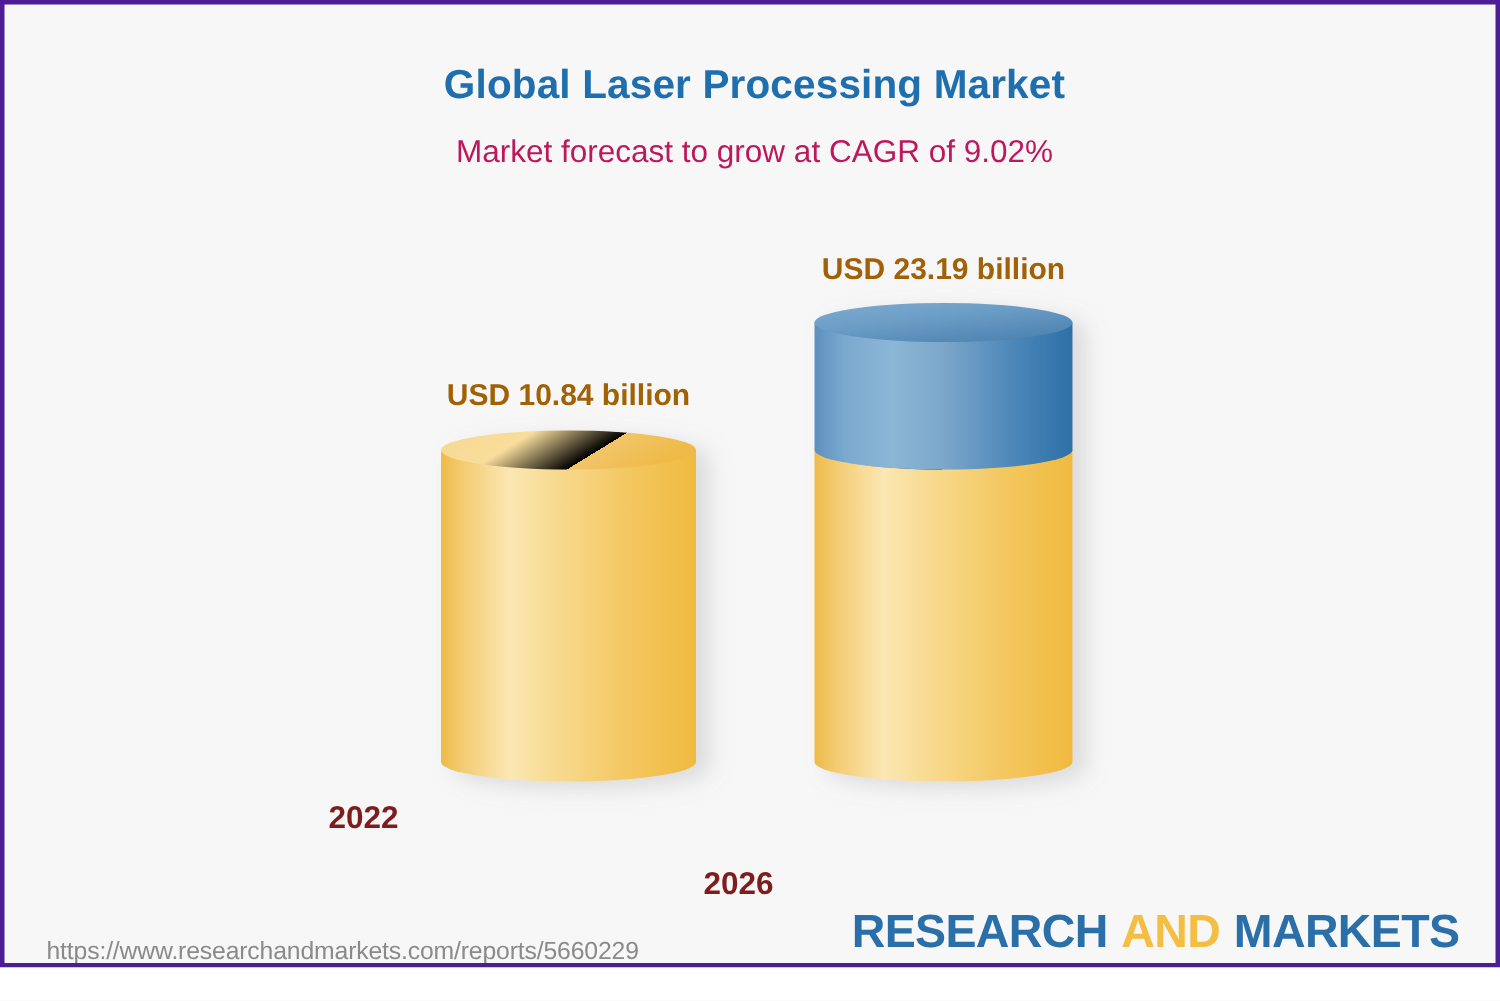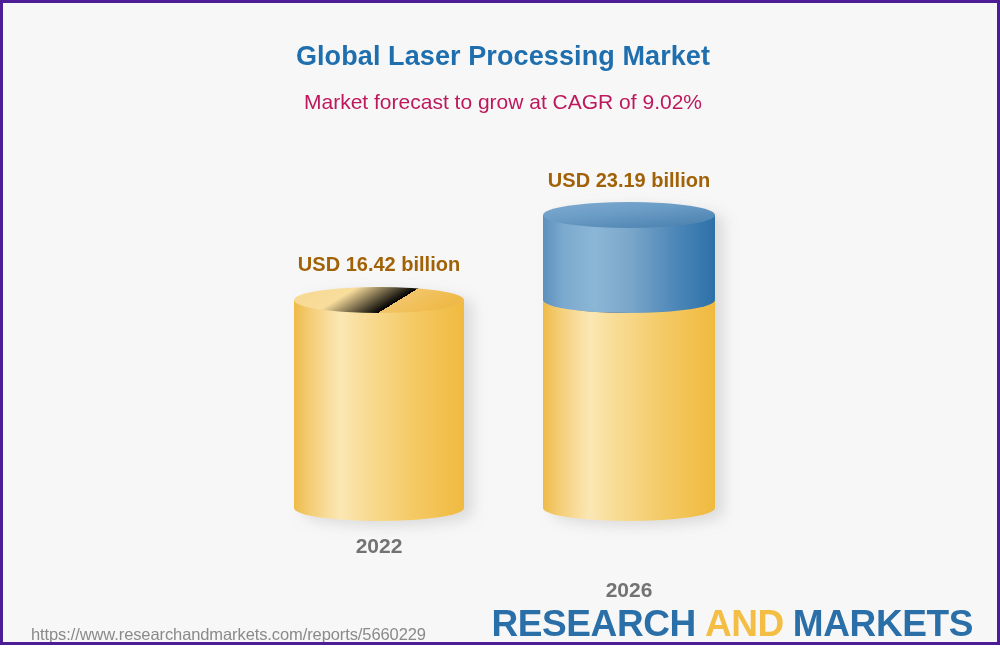--- a/index.html
+++ b/index.html
@@ -69,24 +69,23 @@
     font-weight: bold;
     color: #a16207;
     white-space: nowrap;
   }
   #value-label-2022 { left: -75px; top: 100px; }
   #value-label-2026 { left: -74px; top: 16px; }
 
   .category-label {
     position: absolute;
     width: 320px;
-    text-align: center;
     font-size: 21px;
     font-weight: bold;
-    color: #737373;
+    color: #7f1d1d;
   }
   #category-label-2022 { left: 216px; top: 531px; }
   #category-label-2026 { left: 466px; top: 531px; margin-top: 44px; }
 
   .cylinder-svg {
     position: absolute;
     left: 0;
     top: 0;
     overflow: visible;
   }
@@ -102,21 +101,21 @@
   }
 
   .brand-logo {
     position: absolute;
     right: 24px;
     top: 602px;
     text-align: right;
     line-height: 1;
   }
   .brand-wordmark {
-    font-size: 37px;
+    font-size: 31px;
     font-weight: bold;
     letter-spacing: -0.4px;
     white-space: nowrap;
   }
   .brand-research, .brand-markets { color: #2A6FA8; }
   .brand-and { color: #F4BE45; }
   .brand-tagline {
     margin-top: 5px;
     font-size: 12.6px;
     font-weight: bold;
@@ -172,21 +171,21 @@
         </linearGradient>
 
         <filter id="softShadow" x="-30%" y="-30%" width="180%" height="180%">
           <feDropShadow dx="9" dy="5" stdDeviation="7" flood-color="#9a9a9a" flood-opacity="0.30"></feDropShadow>
         </filter>
       </defs>
     </svg>
 
     <div class="bar-group" id="bar-group-2022">
 
-      <div class="value-label" id="value-label-2022">USD 16.42 billion</div>
+      <div class="value-label" id="value-label-2022">USD 10.84 billion</div>
 
       <svg class="cylinder-svg" width="200" height="390" viewBox="0 0 200 390">
         <g filter="url(#softShadow)">
 
           <path d="M0,147 L0,355 A85,13 0 0 0 170,355 L170,147 Z" fill="url(#gradYellowBody)"></path>
 
           <ellipse cx="85" cy="147" rx="85" ry="13" fill="url(#gradYellowTop)"></ellipse>
         </g>
       </svg>
     </div>

